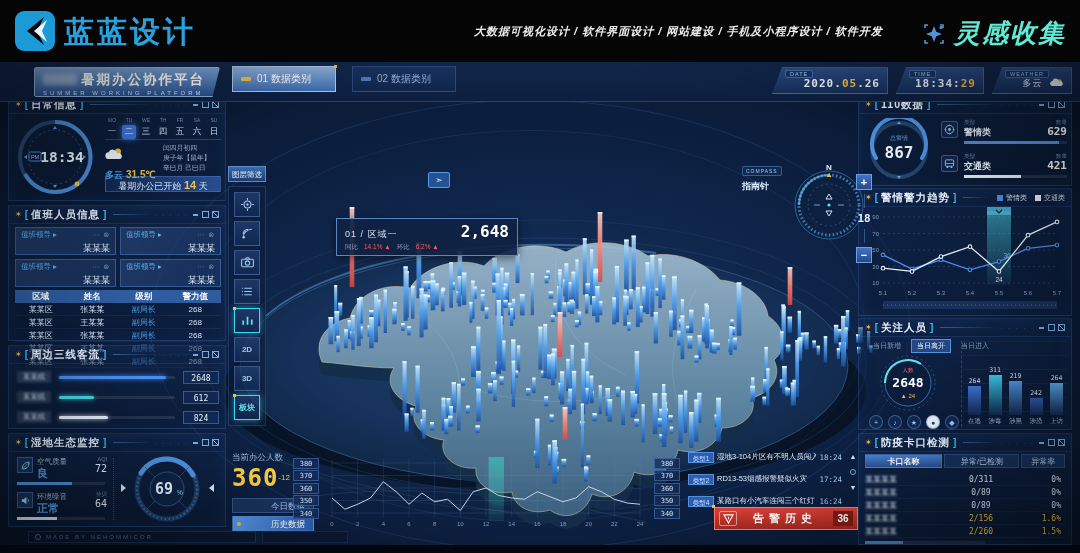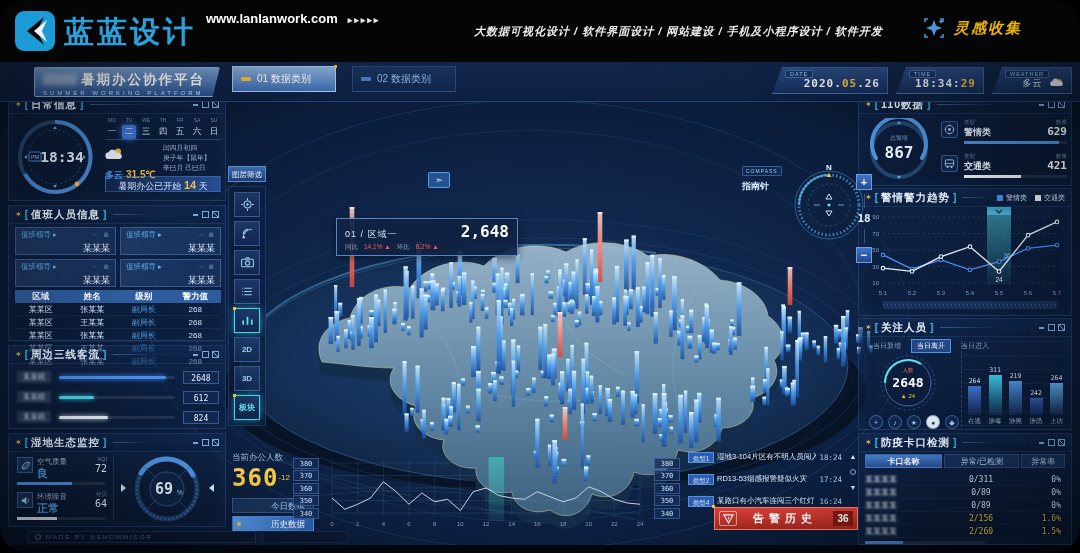--- a/index.html
+++ b/index.html
@@ -1,29 +1,29 @@
 <!DOCTYPE html>
 <html><head>
 <meta charset="utf-8">
 <style>
   html,body{margin:0;padding:0;background:#000;font-family:"Liberation Sans",sans-serif;}
-  #stage{position:relative;width:1080px;height:553px;overflow:hidden;background:#04080f;border-radius:27px;}
+  #stage{position:relative;width:1080px;height:553px;overflow:hidden;background:#04080f;}
   [data-interactable]{box-sizing:border-box;}
 
   
   #siteHeader{position:absolute;left:0;top:0;width:1080px;height:62px;background:#050505;z-index:50;}
   #logoIcon{position:absolute;left:14px;top:10px;}
   #logoText{position:absolute;left:64px;top:12px;font-size:30px;font-weight:bold;color:#2aa0dd;letter-spacing:3px;}
   #contact{position:absolute;left:206px;top:11px;color:#fff;}
   #contact .l1{font-size:13px;font-weight:bold;}
   #contact .l1 .arr{font-size:9px;letter-spacing:2px;margin-left:10px;color:#e8e8e8;}
   #contact .l2{font-size:12.5px;margin-top:6px;}
   #services{position:absolute;left:474px;top:24px;font-size:11px;font-style:italic;font-weight:bold;color:#ececec;letter-spacing:1px;}
   #collect{position:absolute;left:922px;top:16px;display:flex;align-items:center;gap:8px;}
-  #collect .txt{font-size:15px;font-weight:bold;font-style:italic;color:#eab308;letter-spacing:2px;}
+  #collect .txt{font-size:26px;font-weight:bold;font-style:italic;color:#5eead4;letter-spacing:2px;}
 
   
   #dash{position:absolute;left:0;top:62px;width:1080px;height:483px;background:
     radial-gradient(ellipse 700px 360px at 50% 55%, #16335f 0%, #0c1f40 55%, #081528 100%);}
   #dash .vignette{position:absolute;inset:0;z-index:40;pointer-events:none;
     background:radial-gradient(ellipse 760px 420px at 50% 50%, rgba(0,0,0,0) 55%, rgba(0,0,0,.5) 100%);}
   #bottomStrip{position:absolute;left:0;top:545px;width:1080px;height:8px;background:#03060c;z-index:45;}
   .ring{position:absolute;border:1px solid rgba(70,125,185,.22);border-radius:50%;z-index:2;pointer-events:none;}
 
   
@@ -237,21 +237,20 @@
 <div id="stage" data-interactable="false">
 
   <div id="siteHeader" data-interactable="false">
     <svg id="logoIcon" width="42" height="42" viewBox="0 0 42 42" data-interactable="false">
       <rect x="1" y="1" width="40" height="40" rx="9" fill="#1b9ad6"></rect>
       <path d="M30 7 L13 21 L30 35 L23 21 Z" fill="#050505"></path>
       <path d="M33 10 L20 21 L33 32 L28 21 Z" fill="#e8f6ff"></path>
     </svg>
     <div id="logoText" data-interactable="false">蓝蓝设计</div>
     <div id="contact" data-interactable="false">
-      <div class="l1"><span data-interactable="false">www.lanlanwork.com</span><span class="arr" data-interactable="false">▸▸▸▸▸</span></div>
     </div>
     <div id="services" data-interactable="false">大数据可视化设计 / 软件界面设计 / 网站建设 / 手机及小程序设计 / 软件开发</div>
     <div id="collect" data-interactable="false">
       <svg width="24" height="24" viewBox="0 0 24 24" data-interactable="false">
         <path d="M3 6V3h3 M18 3h3v3 M21 18v3h-3 M6 21H3v-3" fill="none" stroke="#4f94d8" stroke-width="1.6"></path>
         <path d="M12 4l2.2 5.8L20 12l-5.8 2.2L12 20l-2.2-5.8L4 12l5.8-2.2Z" fill="#4f94d8"></path>
         <circle cx="19" cy="5.5" r="1.6" fill="#4f94d8"></circle>
       </svg>
       <span class="txt" data-interactable="false">灵感收集</span>
     </div>

